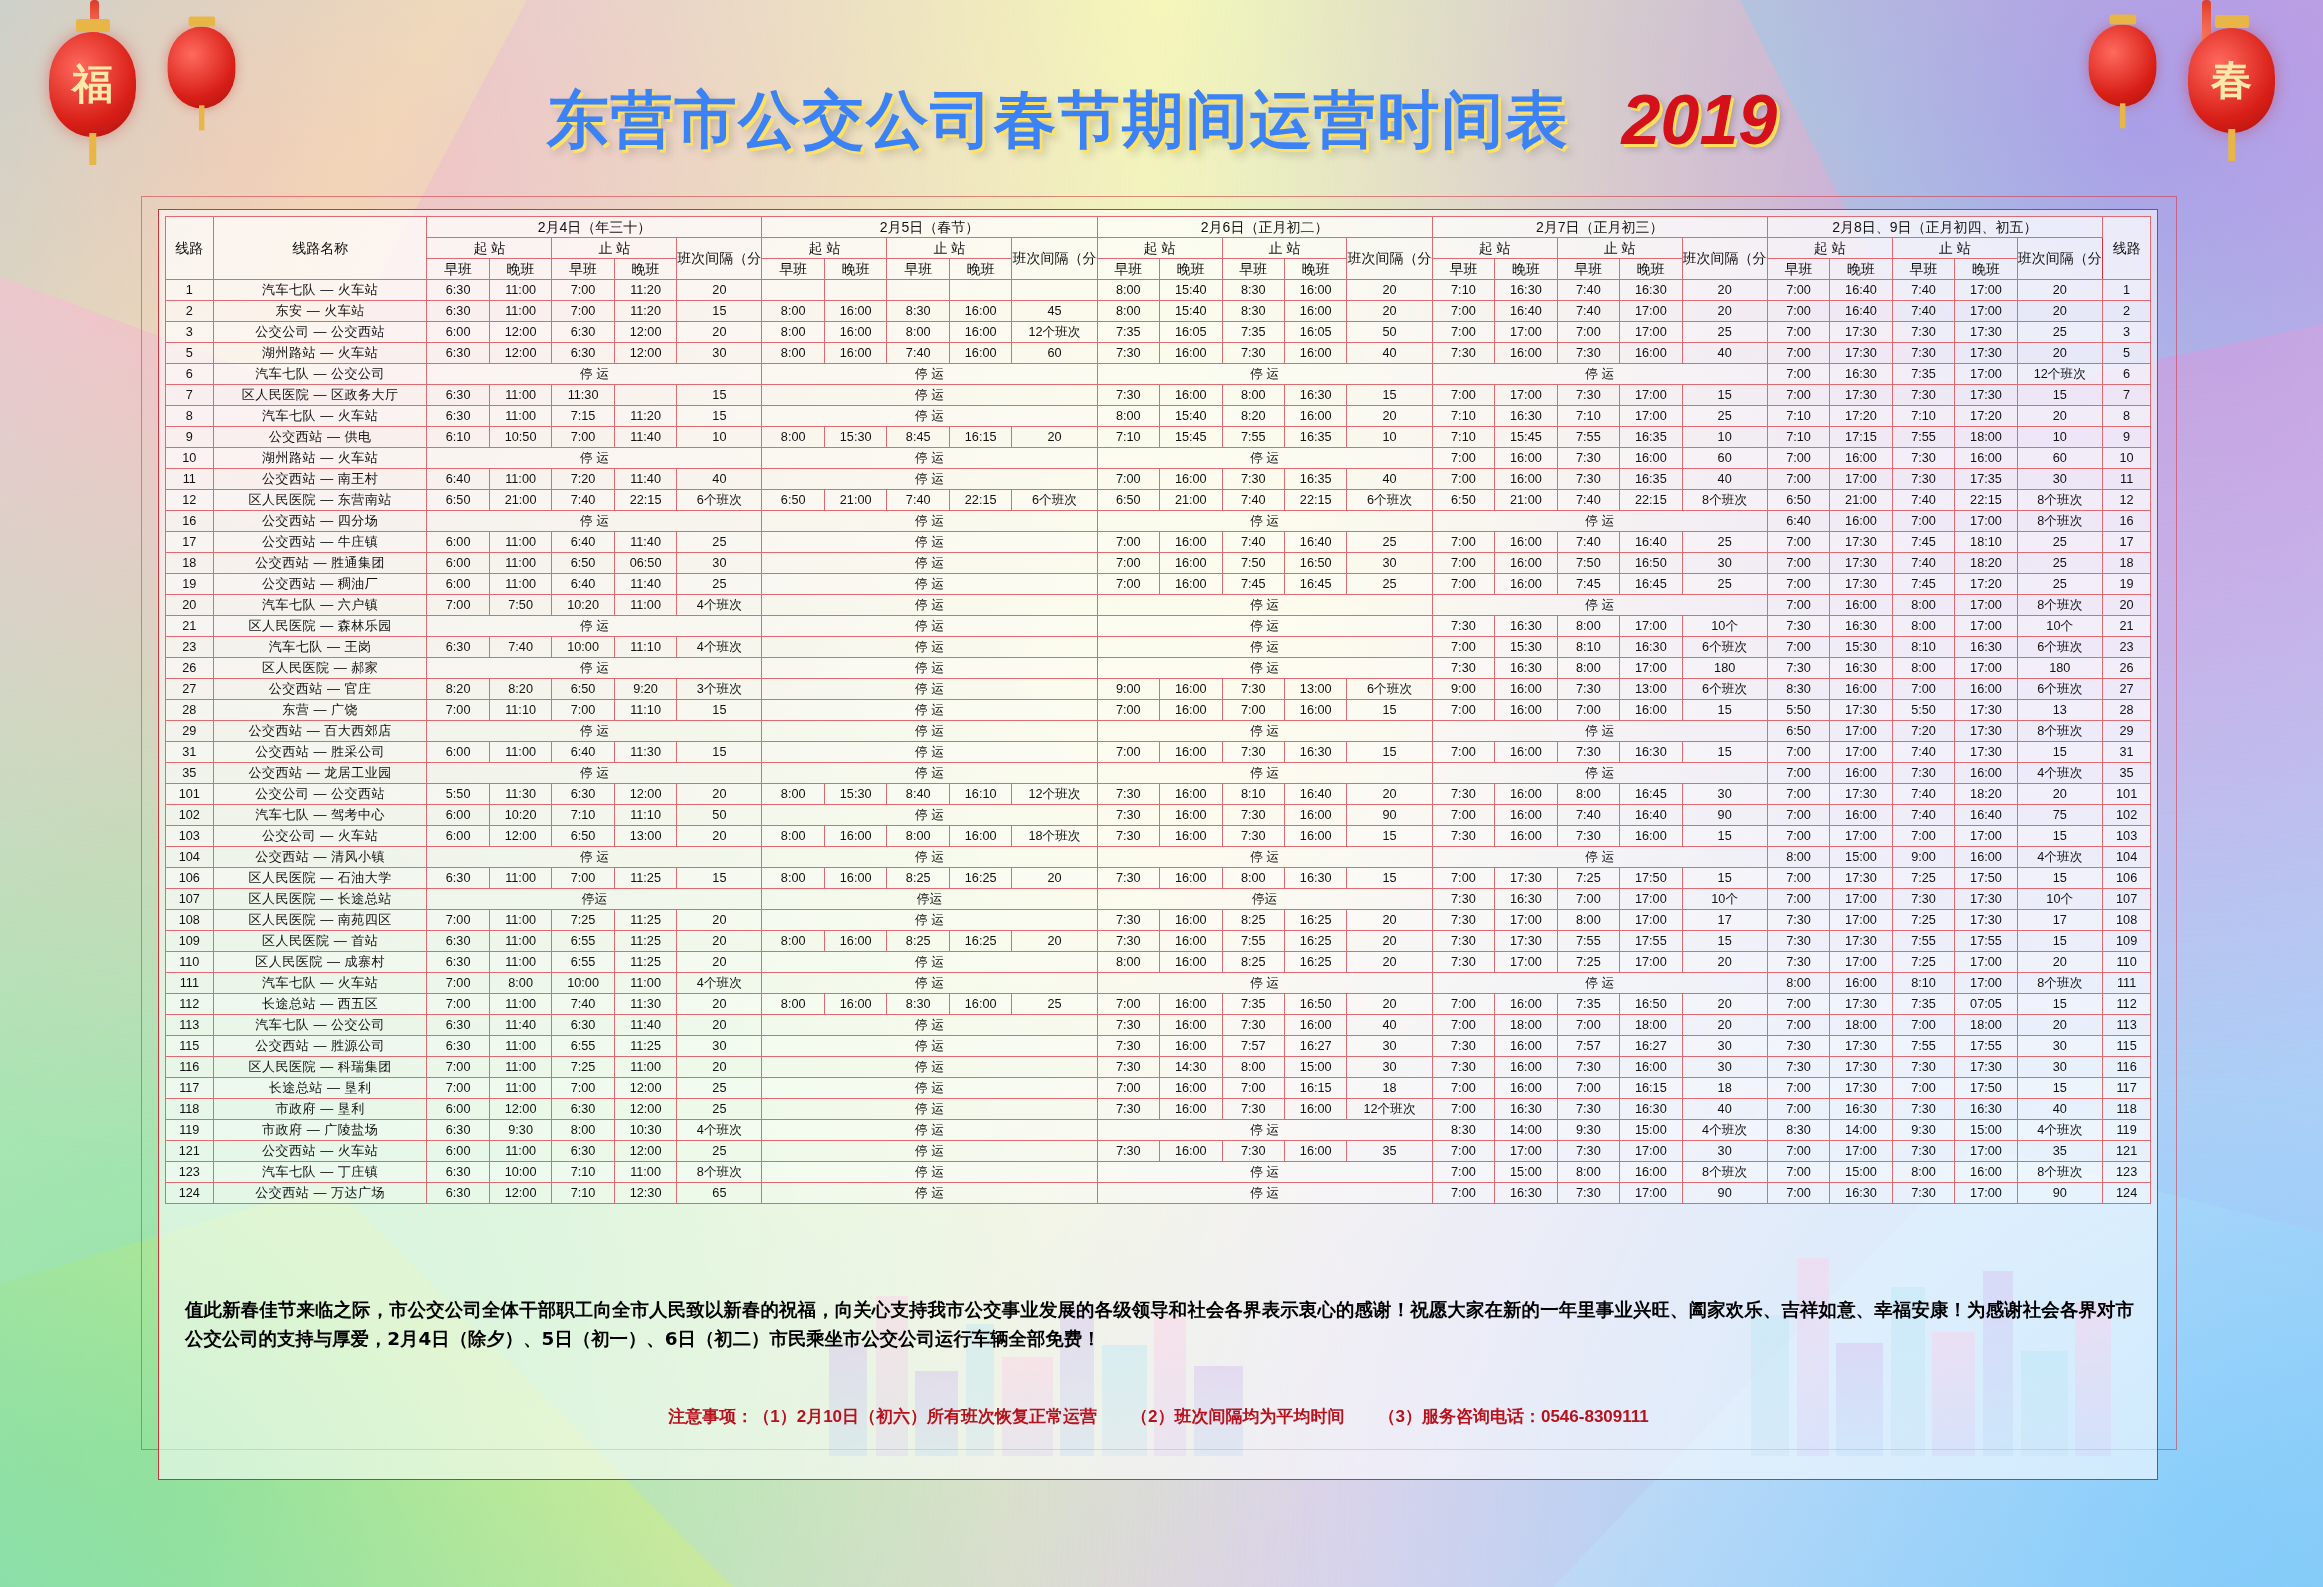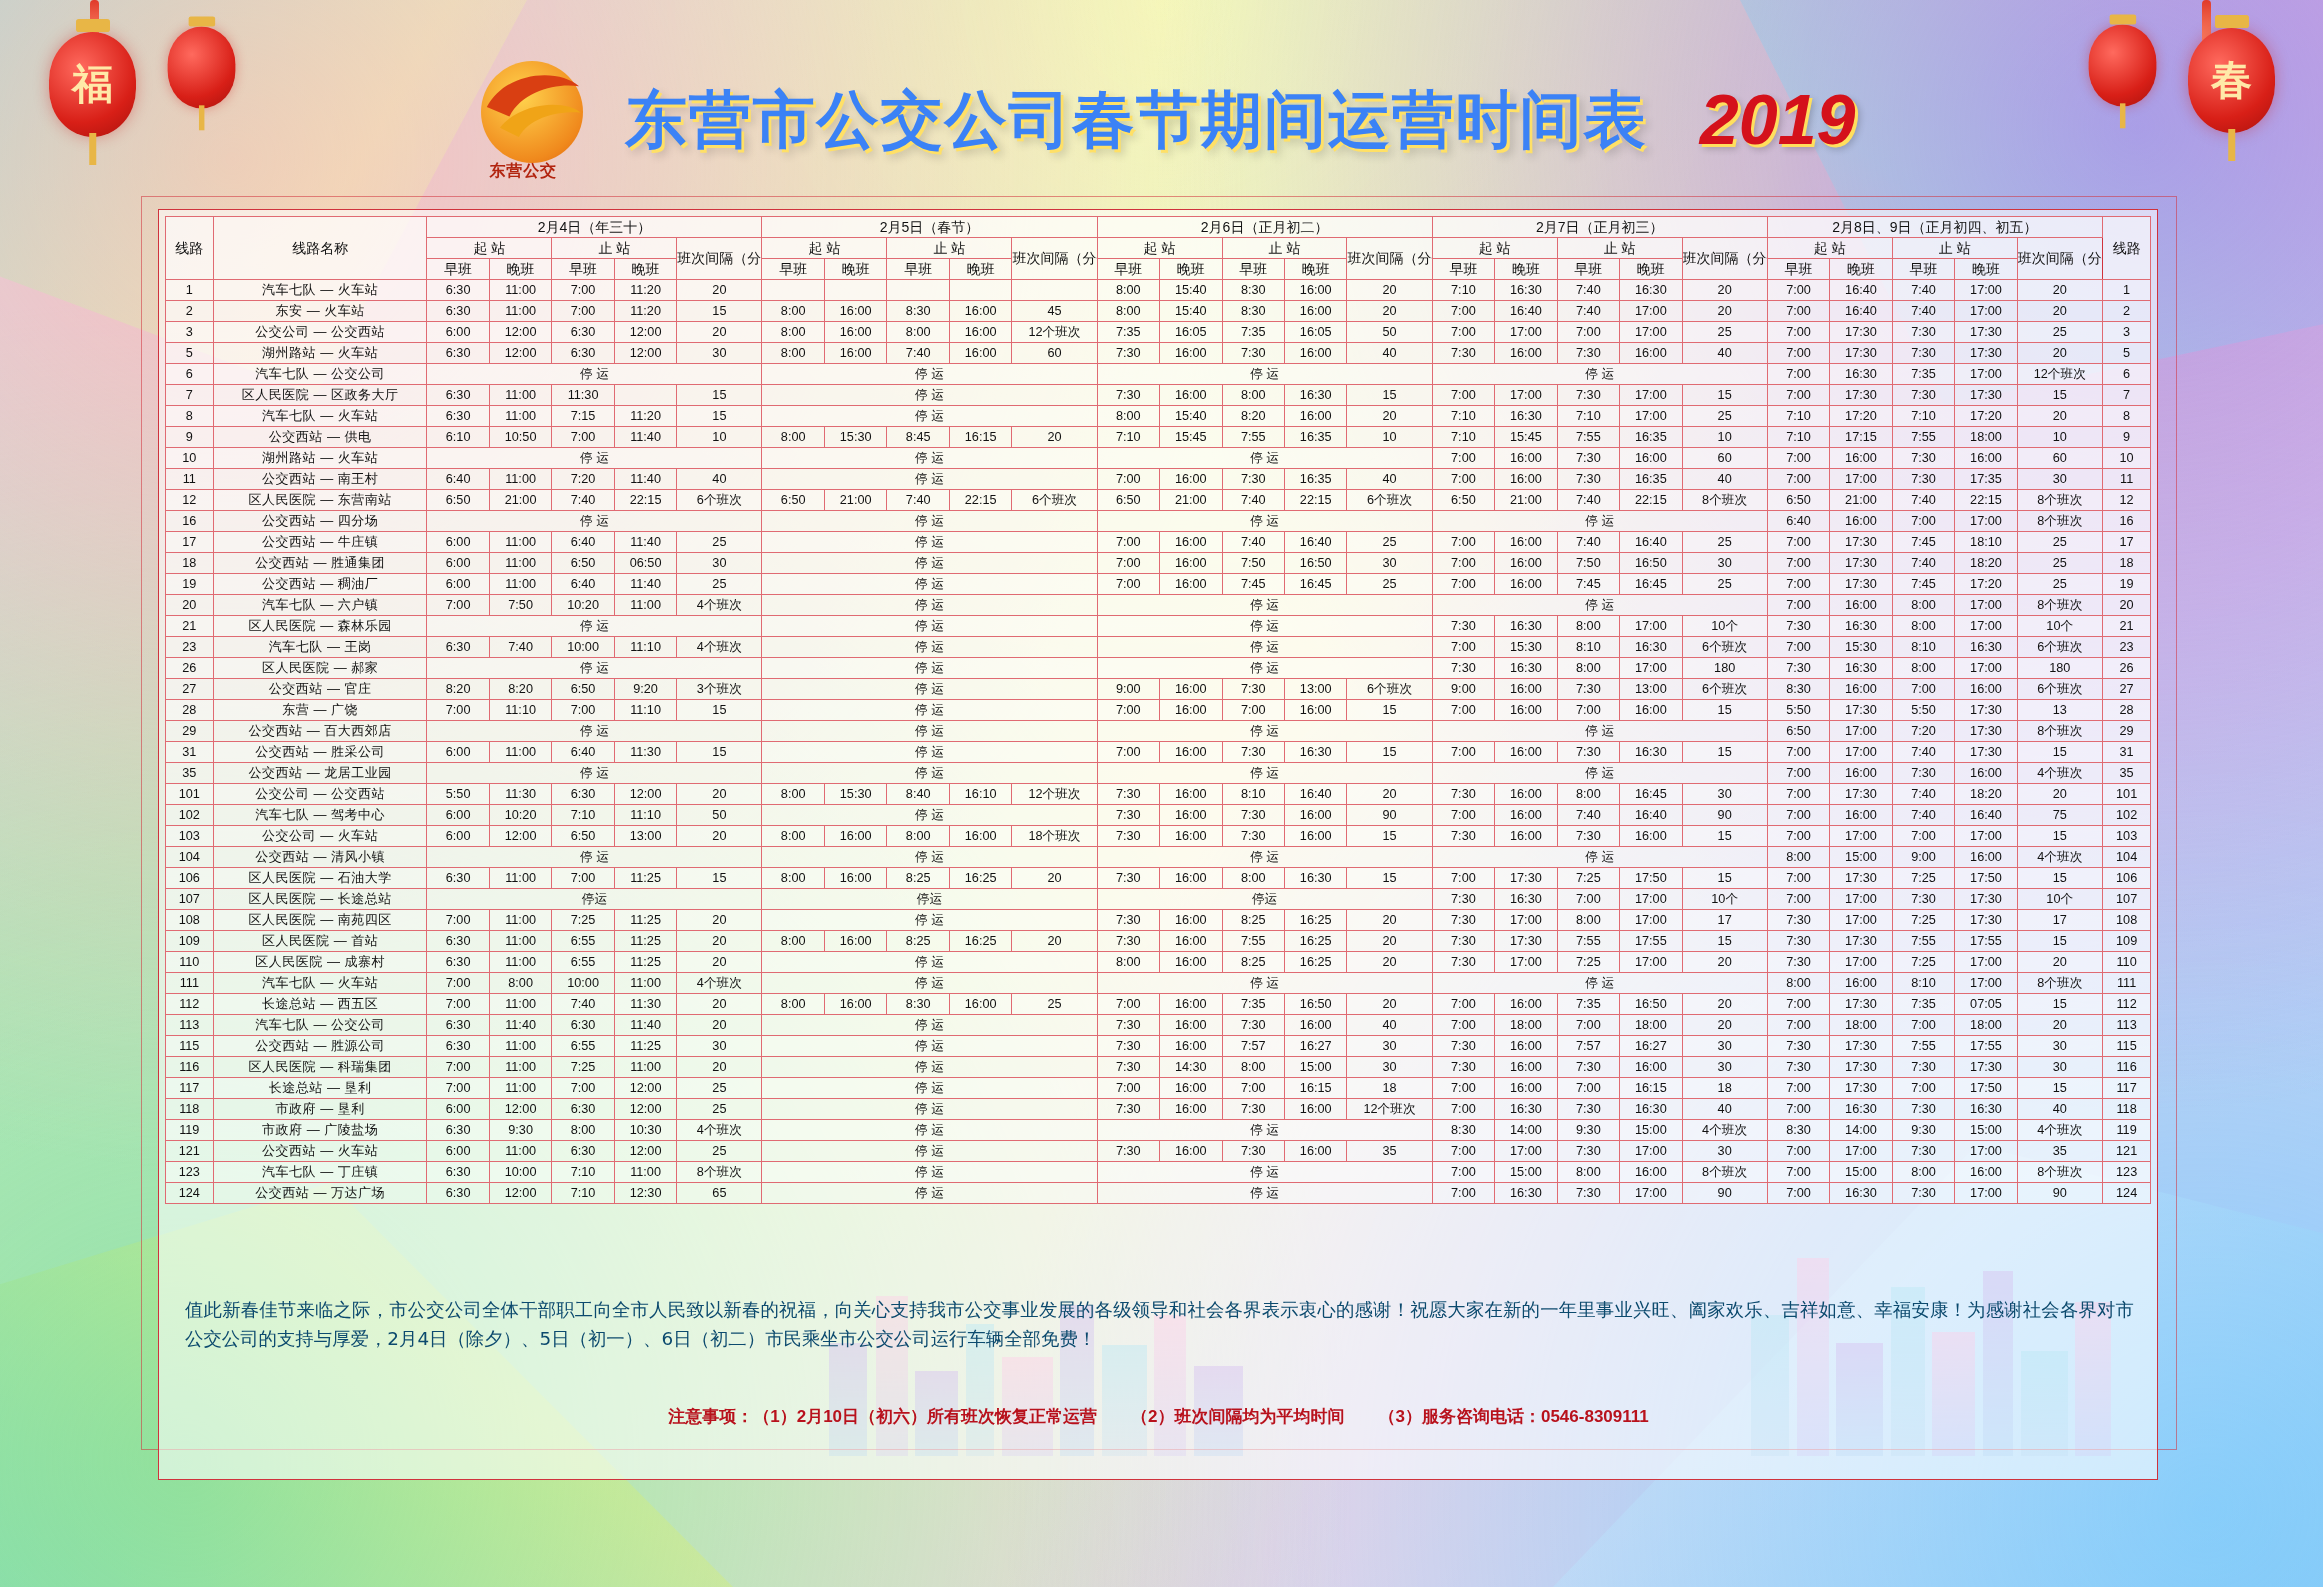--- a/index.html
+++ b/index.html
@@ -58,22 +58,22 @@
   table.sched th,table.sched td{border:0.9px solid #e06a72;padding:0;height:20px;line-height:20px;text-align:center;white-space:nowrap;overflow:hidden;}
   table.sched thead th{background:rgba(255,255,255,0.45);font-weight:normal;font-size:14px;}
   .daygroup{font-size:14px;}
   td.rname{text-align:center;font-size:13px;letter-spacing:0.5px;}
   td.stop{color:#111;}
   .grp-sep{border-left:1.9px solid #d0323c !important;}
   tbody tr:nth-child(even) td{background:rgba(255,255,255,0.30);}
   tbody tr:nth-child(odd) td{background:rgba(255,255,255,0.46);}
 
   
-  .greet{position:absolute;left:185px;top:1296px;width:1949px;color:#0c4a6e;font-size:18.4px;line-height:1.55;
-     text-align:justify;font-family:"DejaVu Sans","Liberation Sans",sans-serif;font-weight:normal;}
+  .greet{position:absolute;left:185px;top:1296px;width:1949px;color:#000000;font-size:18.4px;line-height:1.55;
+     text-align:justify;font-family:"DejaVu Sans","Liberation Sans",sans-serif;font-weight:bold;}
   .notes{position:absolute;left:217px;top:1405px;width:1883px;color:#b8111c;font-size:17px;font-weight:bold;text-align:center;}
   .outerbox{position:absolute;left:141px;top:196px;width:2034px;height:1252px;border:0.9px solid rgba(210,50,60,.55);}
 </style>
 </head>
 <body>
 
 <div class="stage">
 
   <div class="poly a"></div>
   <div class="poly b"></div>
@@ -109,28 +109,20 @@
   </div>
   <div class="ribbon" style="right:113px;top:0;height:43px;"></div>
   <div class="lantern" style="right:49px;top:28px;">
     <span>春</span>
   </div>
   <div class="lantern" style="right:158px;top:13px;transform:scale(.78);">
     <span></span>
   </div>
 
   <div class="header">
-    <div class="logo">
-      <div class="disc"></div>
-      <svg class="mark" viewBox="0 0 136 104">
-        <path d="M20 52 C40 14, 96 10, 118 30 C96 26, 58 34, 44 62 Z" fill="#d93f12"></path>
-        <path d="M34 74 C56 46, 104 44, 120 58 C98 56, 66 62, 54 84 Z" fill="#f0a417"></path>
-      </svg>
-      <div class="cap">东营公交</div>
-    </div>
     <div class="title">东营市公交公司春节期间运营时间表</div>
     <div class="year">2019</div>
   </div>
 
   <div class="outerbox"></div>
 
   <div class="frame">
     <table class="sched">
       <colgroup>
         <col style="width:45px">

